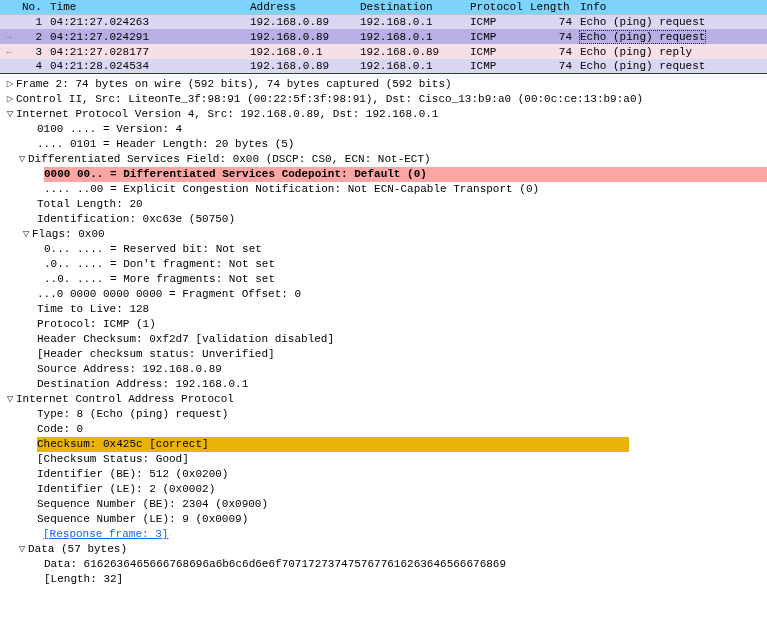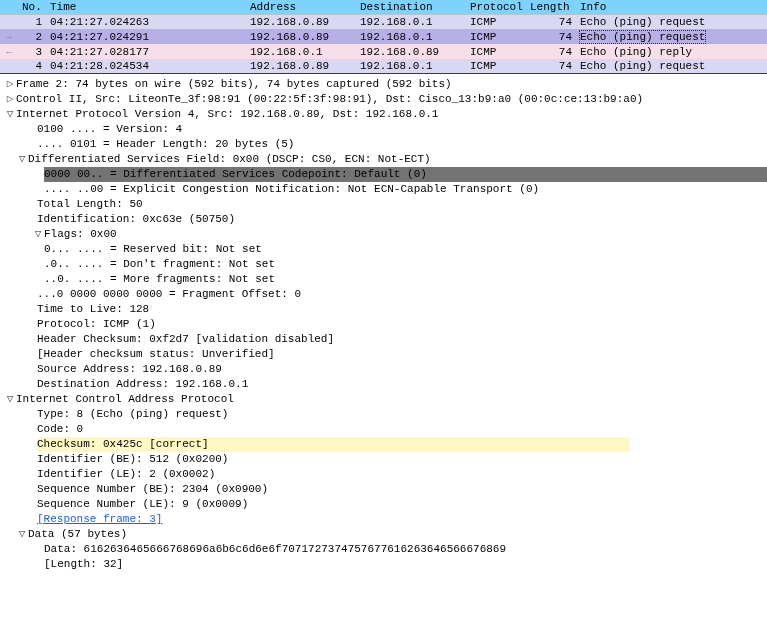--- a/index.html
+++ b/index.html
@@ -37,23 +37,23 @@
     font-size: 9px;
     line-height: 11px;
   }
   .sel-box { outline: 1px dotted #303030; }
   .num { text-align: right; padding-right: 8px; }
   .details { padding: 3px 0 0 0; border-top: 1px solid #7f1d1d; }
   .line { white-space: pre; line-height: 15px; padding: 0 4px; }
   .tw { display: inline-block; width: 12px; text-align: center; color: #666; cursor: pointer; }
   .ind1 { padding-left: 37px; }
   .ind2 { padding-left: 44px; }
-  .hl-grey { background: #737373; display: inline-block; }
-  .hl-blue { background: #fef9c3; display: inline-block; }
-  .link { color: #1a5eff; text-decoration: underline; cursor: pointer; }
+  .hl-grey { background: #fca5a5; display: inline-block; font-weight: bold; }
+  .hl-blue { background: #eab308; display: inline-block; }
+  .link { color: #1a5eff; text-decoration: underline; cursor: pointer; margin-left: 6px; }
 </style>
 </head>
 <body>
 
 <table class="pkt">
   <colgroup>
     <col style="width:18px">
       <col style="width:28px">
       <col style="width:200px">
     <col style="width:110px">
@@ -120,37 +120,38 @@
 
 <div class="details">
   <div class="line"><span class="tw">▷</span><span>Frame 2: 74 bytes on wire (592 bits), 74 bytes captured (592 bits)</span></div>
   <div class="line"><span class="tw">▷</span><span>Control II, Src: LiteonTe_3f:98:91 (00:22:5f:3f:98:91), Dst: Cisco_13:b9:a0 (00:0c:ce:13:b9:a0)</span></div>
   <div class="line"><span class="tw">▽</span><span>Internet Protocol Version 4, Src: 192.168.0.89, Dst: 192.168.0.1</span></div>
   <div class="line ind1"><span>0100 .... = Version: 4</span></div>
   <div class="line ind1"><span>.... 0101 = Header Length: 20 bytes (5)</span></div>
   <div class="line" style="padding-left:16px"><span class="tw">▽</span><span>Differentiated Services Field: 0x00 (DSCP: CS0, ECN: Not-ECT)</span></div>
   <div class="line ind2"><span class="hl-grey" style="padding-right:340px">0000 00.. = Differentiated Services Codepoint: Default (0)</span></div>
   <div class="line ind2"><span>.... ..00 = Explicit Congestion Notification: Not ECN-Capable Transport (0)</span></div>
-  <div class="line ind1"><span>Total Length: 50</span></div>
+  <div class="line ind1"><span>Total Length: 20</span></div>
   <div class="line ind1"><span>Identification: 0xc63e (50750)</span></div>
-  <div class="line" style="padding-left:32px"><span class="tw">▽</span><span>Flags: 0x00</span></div>
+  <div class="line" style="padding-left:20px"><span class="tw">▽</span><span>Flags: 0x00</span></div>
   <div class="line ind2"><span>0... .... = Reserved bit: Not set</span></div>
   <div class="line ind2"><span>.0.. .... = Don't fragment: Not set</span></div>
   <div class="line ind2"><span>..0. .... = More fragments: Not set</span></div>
   <div class="line ind1"><span>...0 0000 0000 0000 = Fragment Offset: 0</span></div>
   <div class="line ind1"><span>Time to Live: 128</span></div>
   <div class="line ind1"><span>Protocol: ICMP (1)</span></div>
   <div class="line ind1"><span>Header Checksum: 0xf2d7 [validation disabled]</span></div>
   <div class="line ind1"><span>[Header checksum status: Unverified]</span></div>
   <div class="line ind1"><span>Source Address: 192.168.0.89</span></div>
   <div class="line ind1"><span>Destination Address: 192.168.0.1</span></div>
   <div class="line"><span class="tw">▽</span><span>Internet Control Address Protocol</span></div>
   <div class="line ind1"><span>Type: 8 (Echo (ping) request)</span></div>
   <div class="line ind1"><span>Code: 0</span></div>
   <div class="line ind1"><span class="hl-blue" style="padding-right:420px">Checksum: 0x425c [correct]</span></div>
+  <div class="line ind1"><span>[Checksum Status: Good]</span></div>
   <div class="line ind1"><span>Identifier (BE): 512 (0x0200)</span></div>
   <div class="line ind1"><span>Identifier (LE): 2 (0x0002)</span></div>
   <div class="line ind1"><span>Sequence Number (BE): 2304 (0x0900)</span></div>
   <div class="line ind1"><span>Sequence Number (LE): 9 (0x0009)</span></div>
   <div class="line ind1"><span class="link">[Response frame: 3]</span></div>
   <div class="line" style="padding-left:16px"><span class="tw">▽</span><span>Data (57 bytes)</span></div>
   <div class="line ind2"><span>Data: 6162636465666768696a6b6c6d6e6f7071727374757677616263646566676869</span></div>
   <div class="line ind2"><span>[Length: 32]</span></div>
 </div>
 

